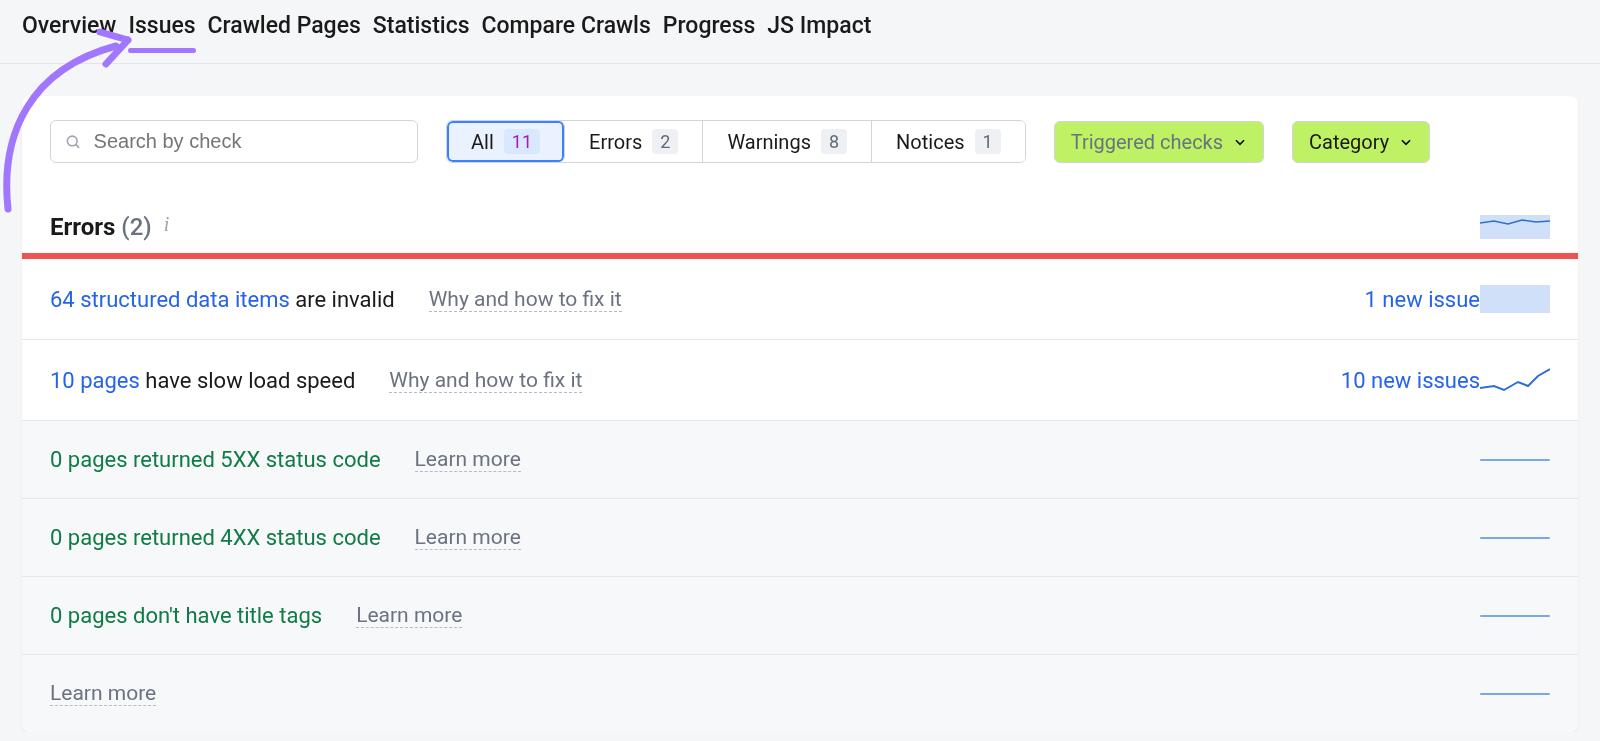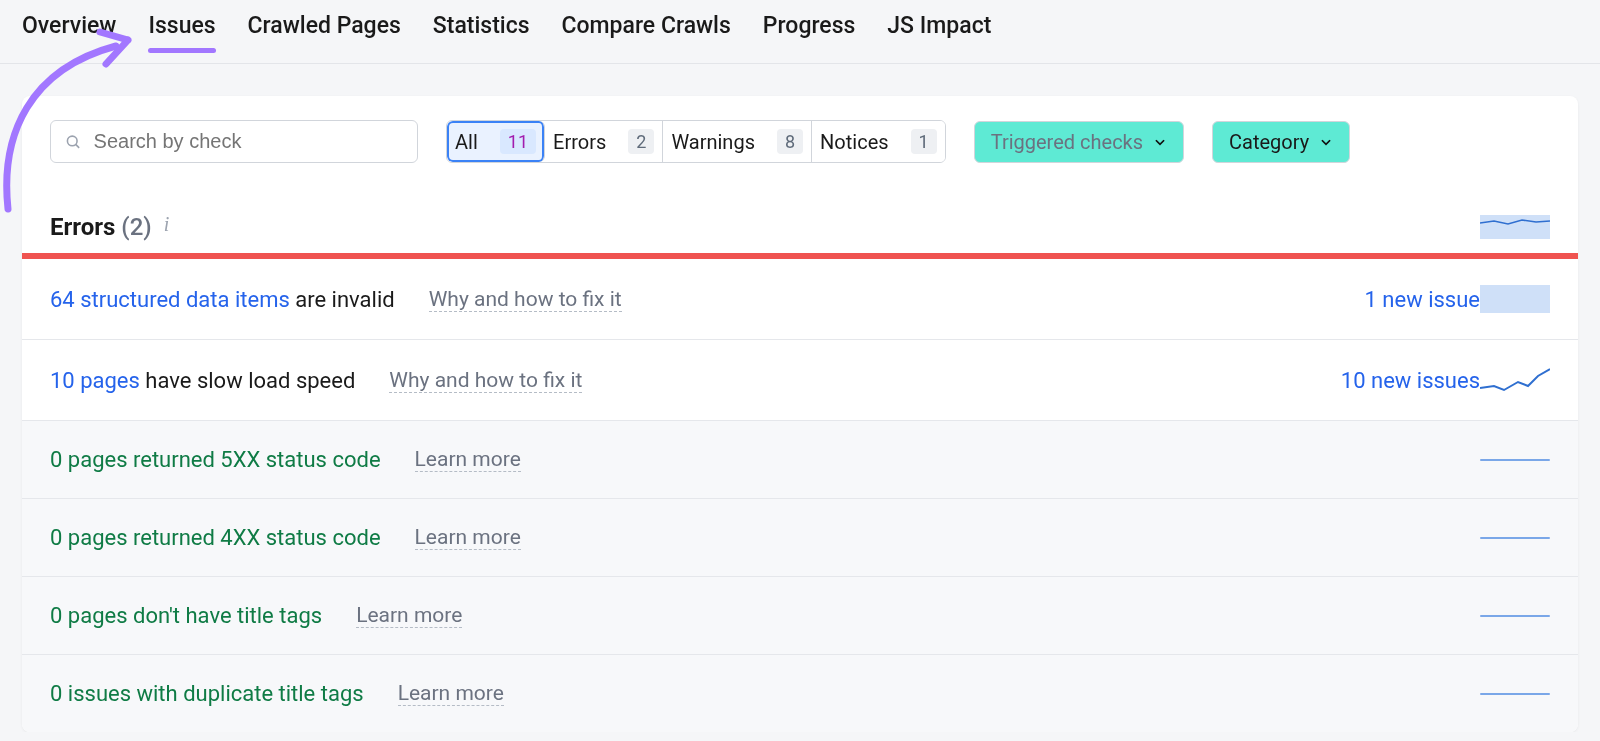--- a/index.html
+++ b/index.html
@@ -19,21 +19,21 @@
     margin:0;
     font-family:-apple-system,BlinkMacSystemFont,"Segoe UI",Roboto,Helvetica,Arial,sans-serif;
     background:#f5f6f8;
     color:var(--text);
     font-size:21px;
     width:1600px;
   }
   
   .tabbar{
     display:flex;
-    gap:32px;
+    gap:12px;
     padding:6px 22px 14px;
     border-bottom:1px solid #e3e5e9;
     background:#f5f6f8;
   }
   .tab{
     font-size:23px;
     font-weight:500;
     padding:6px 0 10px;
     position:relative;
     cursor:pointer;
@@ -82,23 +82,23 @@
     border:0;outline:none;font-size:20px;background:transparent;
     width:100%;color:var(--text);
   }
   .seg{
     display:flex;
     border:1px solid var(--border);
     border-radius:6px;
     overflow:hidden;
   }
   .seg .segbtn{
-    padding:8px 8px;
+    padding:8px 24px;
     font-size:20px;
-    display:flex;gap:22px;align-items:center;
+    display:flex;gap:10px;align-items:center;
     border-right:1px solid var(--border);
     cursor:pointer;
     background:#fff;
   }
   .seg .segbtn:last-child{border-right:0;}
   .seg .segbtn.active{
     background:#eaf2ff;
     box-shadow:inset 0 0 0 2px #3b82f6;
     border-radius:6px;
   }
@@ -107,21 +107,21 @@
     padding:2px 8px;border-radius:4px;font-size:18px;
   }
   .seg .segbtn.active .count{background:#d9e8ff;color:#a21caf;}
   .dropdown{
     border:1px solid var(--border);
     border-radius:6px;
     padding:8px 16px;
     display:flex;align-items:center;gap:10px;
     color:var(--muted);
     cursor:pointer;
-    background:#5eead4;
+    background:#bef264;
     font-size:20px;
   }
   .dropdown.dark{color:var(--text);}
   .chev{display:inline-block;}
   
   .section-head{
     display:flex;align-items:center;justify-content:space-between;
     padding:26px 28px 12px;
   }
   .section-head .title{font-size:24px;font-weight:700;}
@@ -283,20 +283,19 @@
       <span class="issue-text zero">0 pages don't have title tags</span>
       <span class="fixlink">Learn more</span>
     </div>
     <div class="row-right">
         <div class="flat-line"></div>
       </div>
   </div>
 
   <div class="row inactive" style="border-bottom:0;">
     <div class="row-left">
-      <span class="issue-text zero">0 issues with duplicate title tags</span>
       <span class="fixlink">Learn more</span>
     </div>
     <div class="row-right">
         <div class="flat-line"></div>
       </div>
   </div>
 </div>
 
 </body></html>

